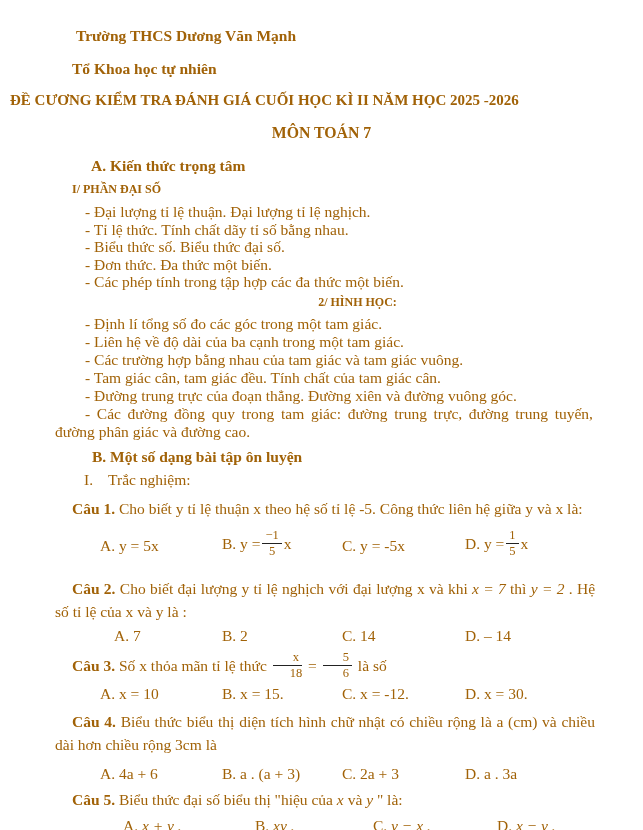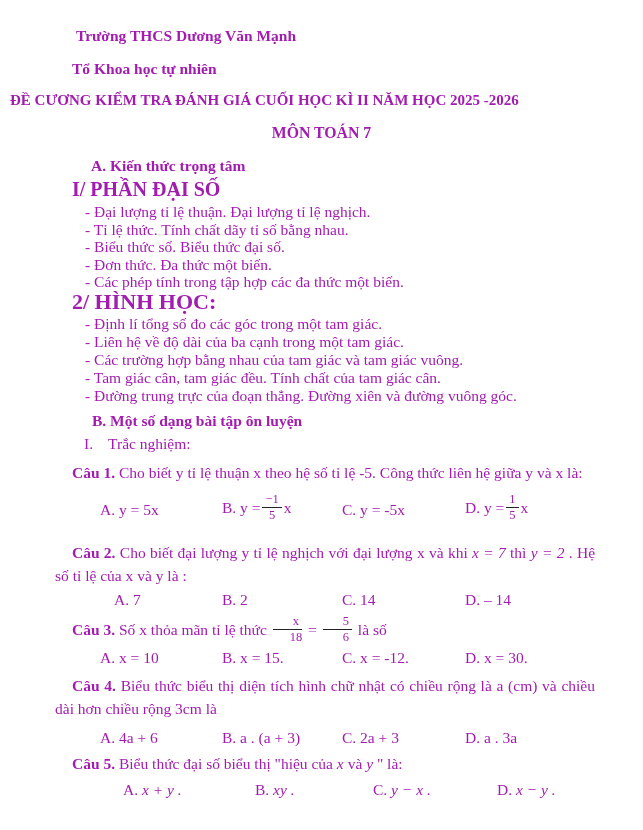--- a/index.html
+++ b/index.html
@@ -3,35 +3,35 @@
 <meta charset="utf-8">
 <style>
   * { box-sizing: border-box; }
   html, body { margin: 0; padding: 0; background: #ffffff; }
   .page {
     position: relative;
     width: 643px;
     height: 830px;
     background: #ffffff;
     font-family: "Liberation Serif", "DejaVu Serif", serif;
-    color: #a21caf;
+    color: #a16207;
     font-size: 15.5px;
     line-height: 20px;
     overflow: hidden;
   }
   p { margin: 0; }
 
   .school  { margin: 26px 0 0 76px; font-weight: bold; }
   .dept    { margin: 13px 0 0 72px; font-weight: bold; }
   .title   { margin: 11px 10px 0 10px; text-align: left; font-weight: bold; font-size: 15px; }
   .subject { margin: 13px 0 0 0; text-align: center; font-weight: bold; font-size: 15.8px; }
 
   .h-a   { margin: 13px 0 0 91px; font-weight: bold; }
-  .h-alg { margin: 3px 0 0 72px;  font-weight: bold; font-size: 20px; }
-  .h-geo { margin: 1px 0 0 72px;  font-weight: bold; font-size: 22px; }
+  .h-alg { margin: 3px 0 0 72px;  font-weight: bold; font-size: 12px; }
+  .h-geo { margin: 1px 0 0 72px;  font-weight: bold; font-size: 12px; text-align: center; }
 
   .topics { margin: 4px 50px 0 55px; padding: 0; list-style: none; line-height: 17.5px; }
   .topics li { text-indent: 30px; text-align: justify; }
   .topics.geo { line-height: 18px; margin-top: 3px; }
 
   .h-b   { margin: 6px 0 0 92px; font-weight: bold; }
   .h-sub { margin: 3px 0 0 84px; font-weight: normal; }
   .h-sub .sub-text { margin-left: 15px; }
 
   .q { margin: 0 48px 0 55px; text-indent: 17px; text-align: justify; line-height: 23px; }
@@ -84,20 +84,21 @@
     <li>- Các phép tính trong tập hợp các đa thức một biến.</li>
   </ul>
 
   <p class="h-geo">2/ HÌNH HỌC:</p>
   <ul class="topics geo">
     <li>- Định lí tổng số đo các góc trong một tam giác.</li>
     <li>- Liên hệ về độ dài của ba cạnh trong một tam giác.</li>
     <li>- Các trường hợp bằng nhau của tam giác và tam giác vuông.</li>
     <li>- Tam giác cân, tam giác đều. Tính chất của tam giác cân.</li>
     <li>- Đường trung trực của đoạn thẳng. Đường xiên và đường vuông góc.</li>
+    <li>- Các đường đồng quy trong tam giác: đường trung trực, đường trung tuyến, đường phân giác và đường cao.</li>
   </ul>
 
   <p class="h-b">B. Một số dạng bài tập ôn luyện</p>
   <p class="h-sub"><span>I.</span><span class="sub-text">Trắc nghiệm:</span></p>
 
   <p class="q q1">
     <span class="qlabel">Câu 1.</span>
     <span>Cho biết y tỉ lệ thuận x theo hệ số tỉ lệ -5. Công thức liên hệ giữa y và x là:</span>
   </p>
   <div class="opts opts-q1">

